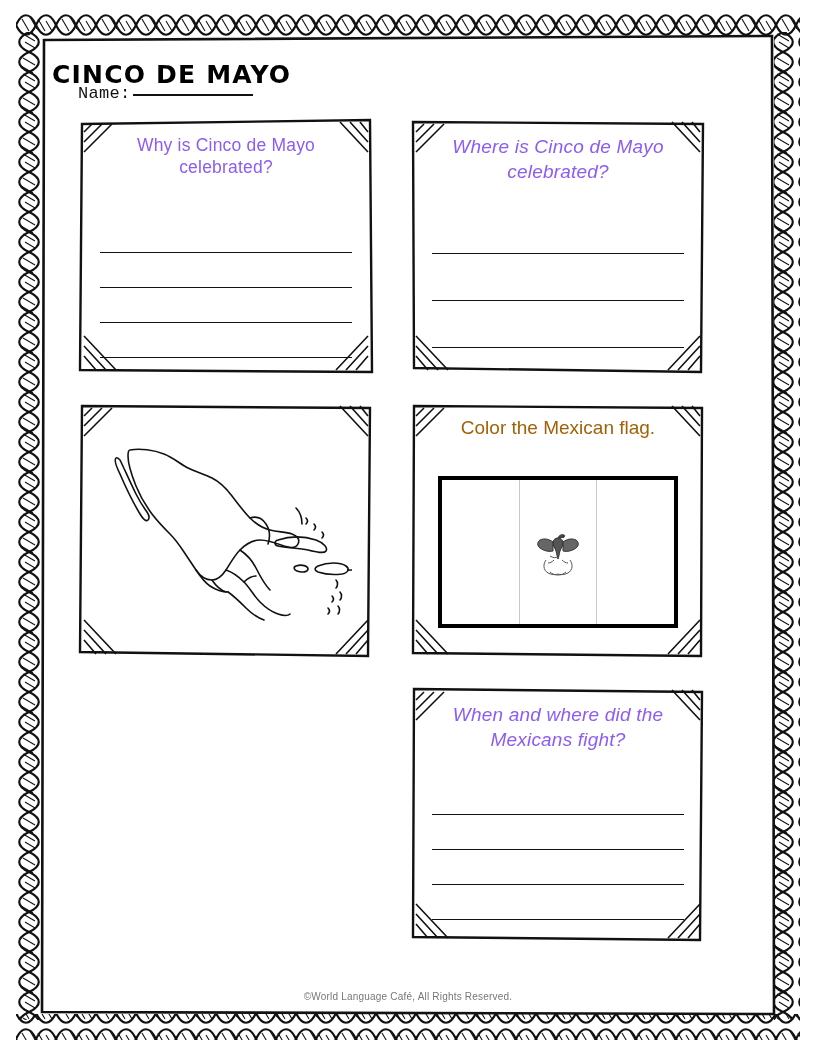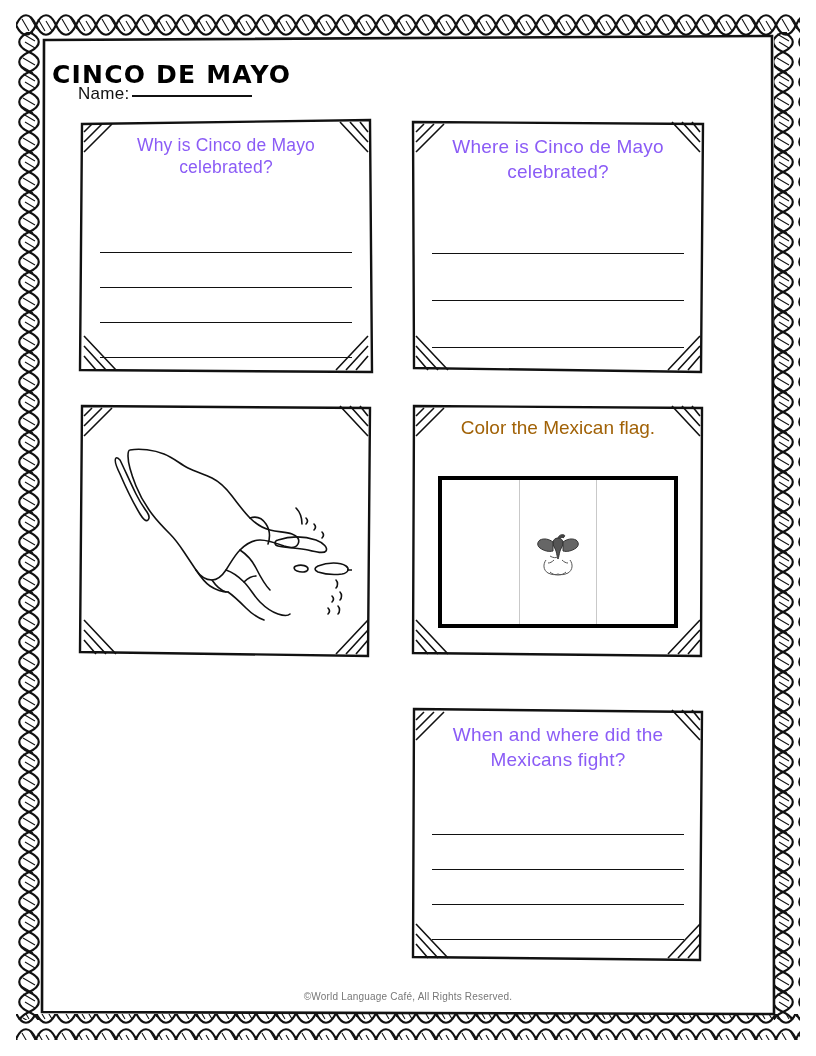--- a/index.html
+++ b/index.html
@@ -48,20 +48,21 @@
     color: #000;
   }
 
   .name-row {
     position: absolute;
     left: 26px;
     top: 36px;
     font-size: 17px;
     color: #111;
     letter-spacing: .3px;
+    font-family: Liberation Mono, monospace;
   }
   .name-row .rule {
     display: inline-block;
     width: 120px;
     border-bottom: 2px solid #111;
     margin-left: 2px;
     vertical-align: 2px;
   }
 
   
@@ -76,21 +77,21 @@
   .cell {
     position: absolute;
     width: 300px;
     height: 262px;
   }
   .cell.c0 { left: 24px;  top: 0px; }
   .cell.c1 { left: 356px; top: 0px; }
   .cell.c2 { left: 24px;  top: 284px; }
   .cell.c3 { left: 356px; top: 284px; }
   .cell.c4 { left: 24px;  top: 568px; }
-  .cell.c5 { left: 356px; top: 588px; }
+  .cell.c5 { left: 356px; top: 568px; }
 
   .cell .frame {
     position: absolute;
     inset: 0;
     width: 100%;
     height: 100%;
   }
 
   .cell .inner {
     position: absolute;
@@ -104,20 +105,21 @@
     text-align: center;
     font-size: 17.5px;
     line-height: 22px;
     color: #8b5cf6;
     padding: 4px 6px 0 6px;
     letter-spacing: .2px;
   }
   .q-text.big {
     font-size: 19px;
     line-height: 25px;
+    font-style: italic;
   }
 
   .lines {
     position: absolute;
     left: 8px;
     right: 8px;
     bottom: 6px;
   }
   .lines .ln {
     border-bottom: 1.5px solid #111;

